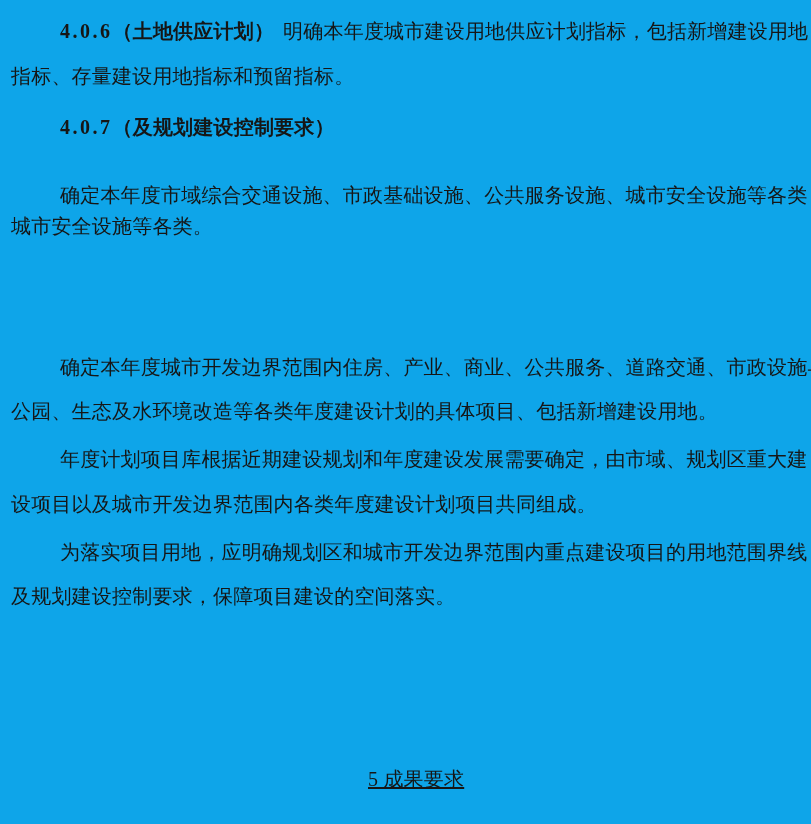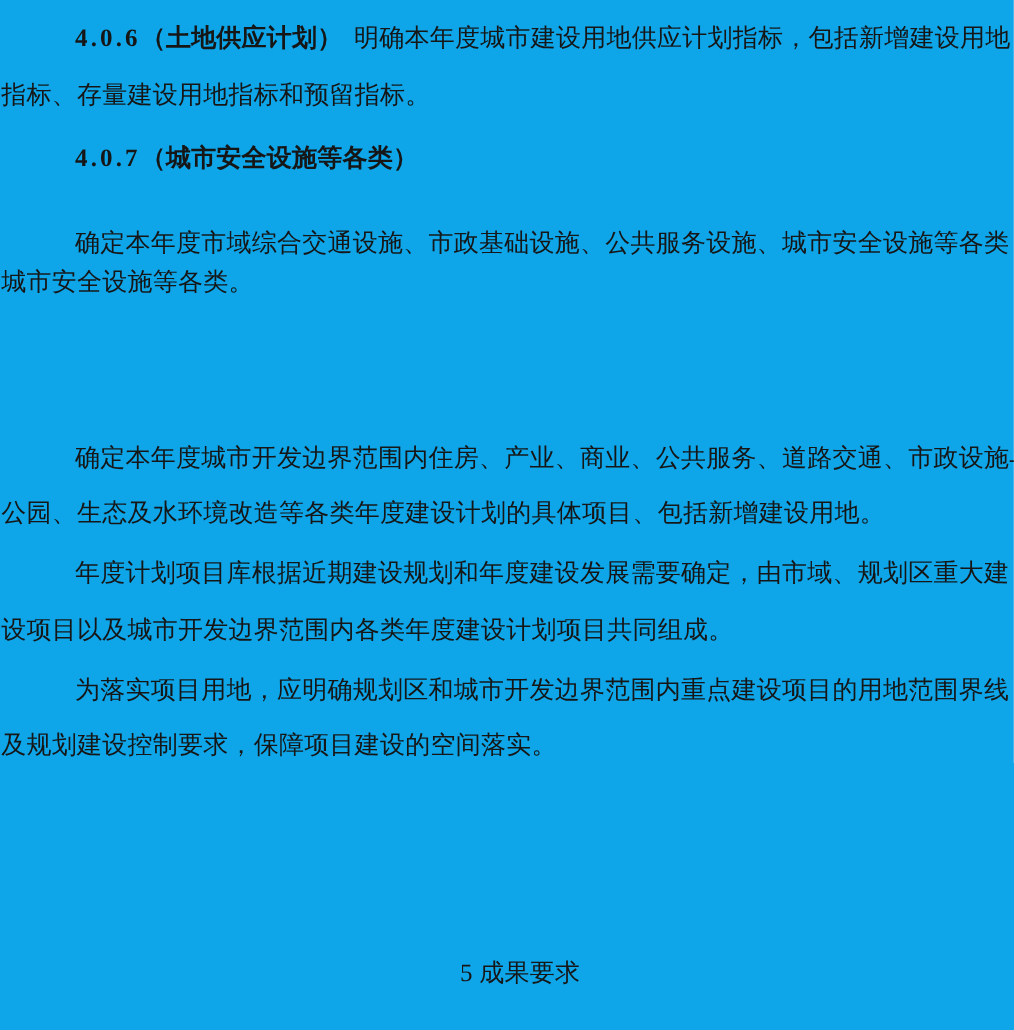--- a/index.html
+++ b/index.html
@@ -14,39 +14,39 @@
     color:#161616;
     letter-spacing:0.2px;
     padding-left:44px;
   }
   .line{
     position:absolute;
     white-space:nowrap;
     line-height:24px;
   }
   .indent{left:60px;}
-  .flush{left:1px;}
+  .flush{left:11px;}
   .bold{font-weight:bold;}
   .heading-num{letter-spacing:2.5px;}
   .heading-title{margin-right:9px;}
-  .chapter{left:368px;}
+  .chapter{left:368px;text-decoration:underline;}
 </style>
 </head>
 <body>
 
 <div class="page">
 
   <div class="line indent" style="top:19px">
     <span class="bold heading-num">4.0.6</span><span class="bold heading-title">（土地供应计划）</span><span>明确本年度城市建设用地供应计划指标，包括新增建设用地</span>
   </div>
 
   <div class="line flush" style="top:64px">指标、存量建设用地指标和预留指标。</div>
 
   <div class="line indent" style="top:115px">
-    <span class="bold heading-num">4.0.7</span><span class="bold">（城市安全设施等各类）</span>
+    <span class="bold heading-num">4.0.7</span><span class="bold">（及规划建设控制要求）</span>
   </div>
 
   <div class="line indent" style="top:183px">确定本年度市域综合交通设施、市政基础设施、公共服务设施、城市安全设施等各类</div>
   <div class="line flush" style="top:214px">城市安全设施等各类。</div>
 
 
   <div class="line indent" style="top:355px">确定本年度城市开发边界范围内住房、产业、商业、公共服务、道路交通、市政设施与</div>
   <div class="line flush" style="top:399px">公园、生态及水环境改造等各类年度建设计划的具体项目、包括新增建设用地。</div>
 
   <div class="line indent" style="top:447px">年度计划项目库根据近期建设规划和年度建设发展需要确定，由市域、规划区重大建</div>

